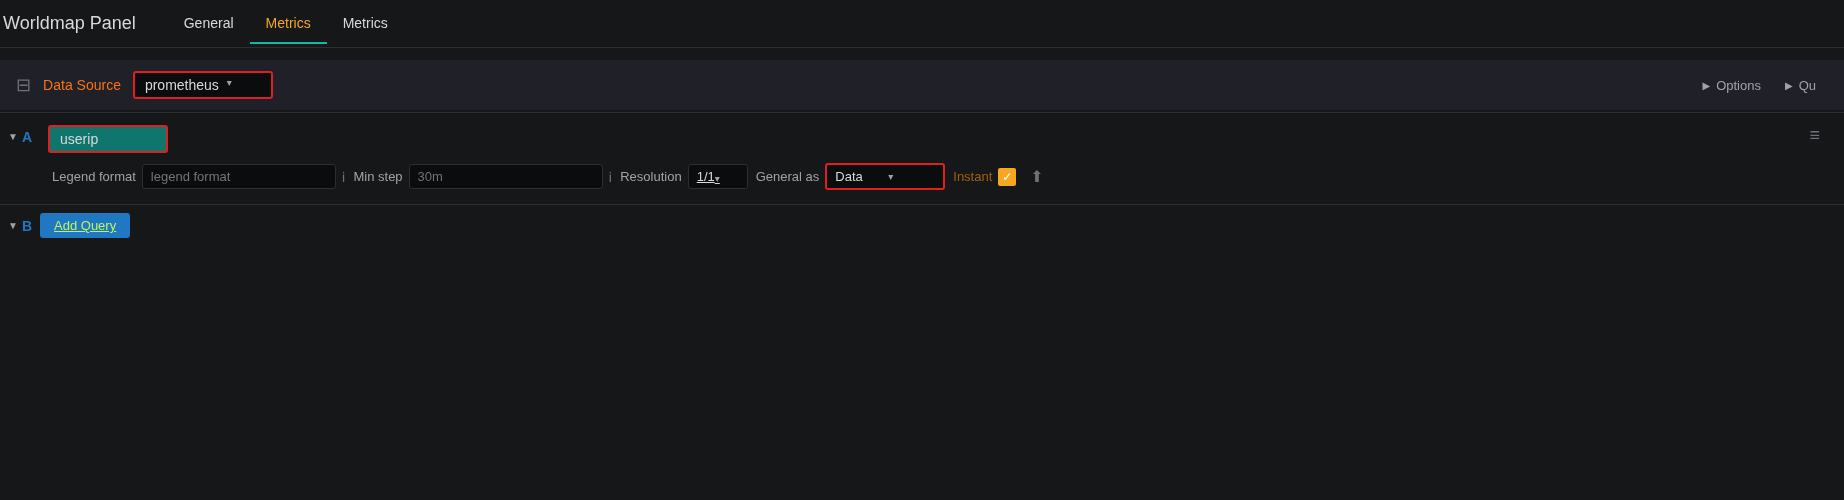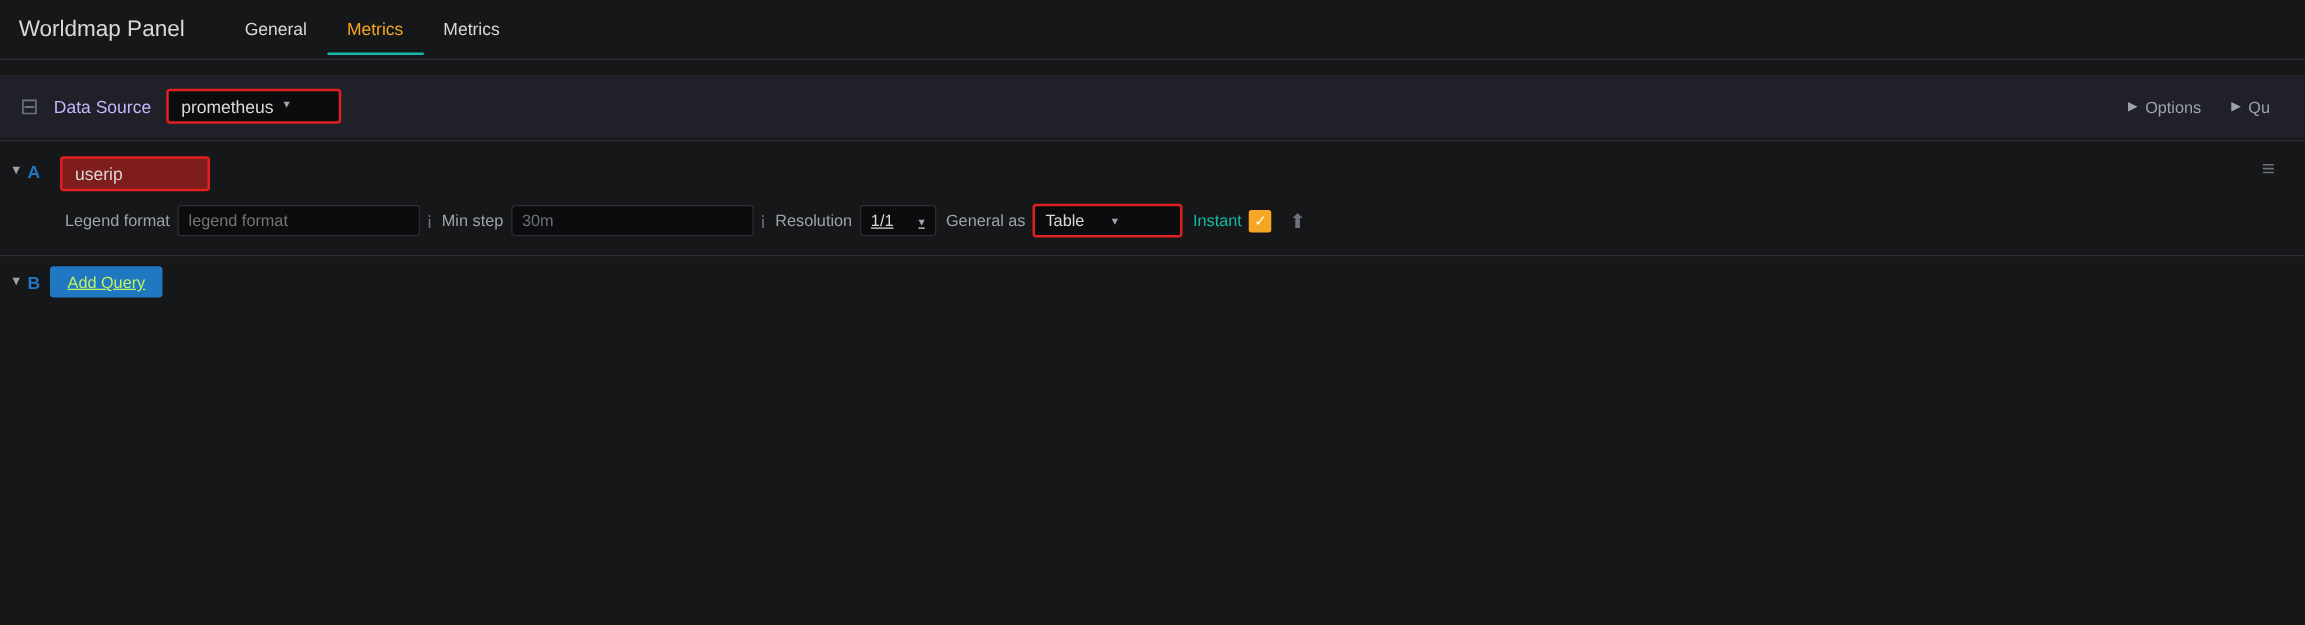--- a/index.html
+++ b/index.html
@@ -10,21 +10,21 @@
       font-size: 14px;
       width: 1844px;
       min-height: 500px;
       overflow-x: hidden;
     }
 
     
     .header {
       display: flex;
       align-items: center;
-      padding: 0 15px;
+      padding: 0 3px;
       height: 48px;
       background: #161719;
       border-bottom: 1px solid #2c2e33;
     }
     .header-title {
       font-size: 18px;
       font-weight: 500;
       color: #d8d9da;
       margin-right: 32px;
       white-space: nowrap;
@@ -63,21 +63,21 @@
       background: #1f2028;
       margin-bottom: 2px;
       min-height: 50px;
     }
     .datasource-icon {
       color: #6e7179;
       margin-right: 12px;
       font-size: 18px;
     }
     .datasource-label {
-      color: #c4b5fd;
+      color: #f97316;
       margin-right: 12px;
       font-size: 14px;
       white-space: nowrap;
     }
     .datasource-select {
       display: flex;
       align-items: flex-start;
       background: #0b0c0e;
       border: 2px solid #e02020;
       border-radius: 3px;
@@ -140,21 +140,21 @@
     .query-letter {
       color: #1f78c1;
       font-weight: bold;
       font-size: 14px;
       margin-right: 8px;
       padding-top: 2px;
     }
     .query-input-box {
       border: 2px solid #e02020;
       border-radius: 3px;
-      background: #7f1d1d;
+      background: #0f766e;
       padding: 4px 10px;
       min-width: 120px;
       font-size: 14px;
       color: #d8d9da;
     }
     .query-options-row {
       display: flex;
       align-items: center;
       padding: 6px 8px 6px 52px;
       gap: 8px;
@@ -190,21 +190,21 @@
       background: #0b0c0e;
       border: 1px solid #2c2e33;
       border-radius: 3px;
       padding: 4px 8px;
       color: #d8d9da;
       font-size: 13px;
       display: flex;
       align-items: flex-end;
       cursor: pointer;
       min-width: 60px;
-      gap: 20px;
+      gap: 0;
       text-decoration: underline;
     }
     .field-select .arrow {
       font-size: 10px;
       color: #9fa3a9;
     }
 
     
     .format-select {
       background: #0b0c0e;
@@ -225,21 +225,21 @@
       color: #9fa3a9;
     }
 
     
     .instant-group {
       display: flex;
       align-items: center;
       gap: 6px;
     }
     .instant-label {
-      color: #14b8a6;
+      color: #a16207;
       font-size: 13px;
     }
     .checkbox-checked {
       width: 18px;
       height: 18px;
       background: #f5a623;
       border-radius: 2px;
       display: flex;
       align-items: center;
       justify-content: center;
@@ -370,21 +370,21 @@
         <span class="field-label">Resolution</span>
         <div class="field-select">
           <span>1/1</span>
           <span class="arrow">▾</span>
         </div>
       </div>
 
       <div class="field-group">
         <span class="field-label">General as</span>
         <div class="format-select">
-          <span>Table</span>
+          <span>Data</span>
           <span class="arrow">▾</span>
         </div>
       </div>
 
       <div class="instant-group">
         <span class="instant-label">Instant</span>
         <div class="checkbox-checked">✓</div>
       </div>
 
       <span class="export-icon">⬆</span>

